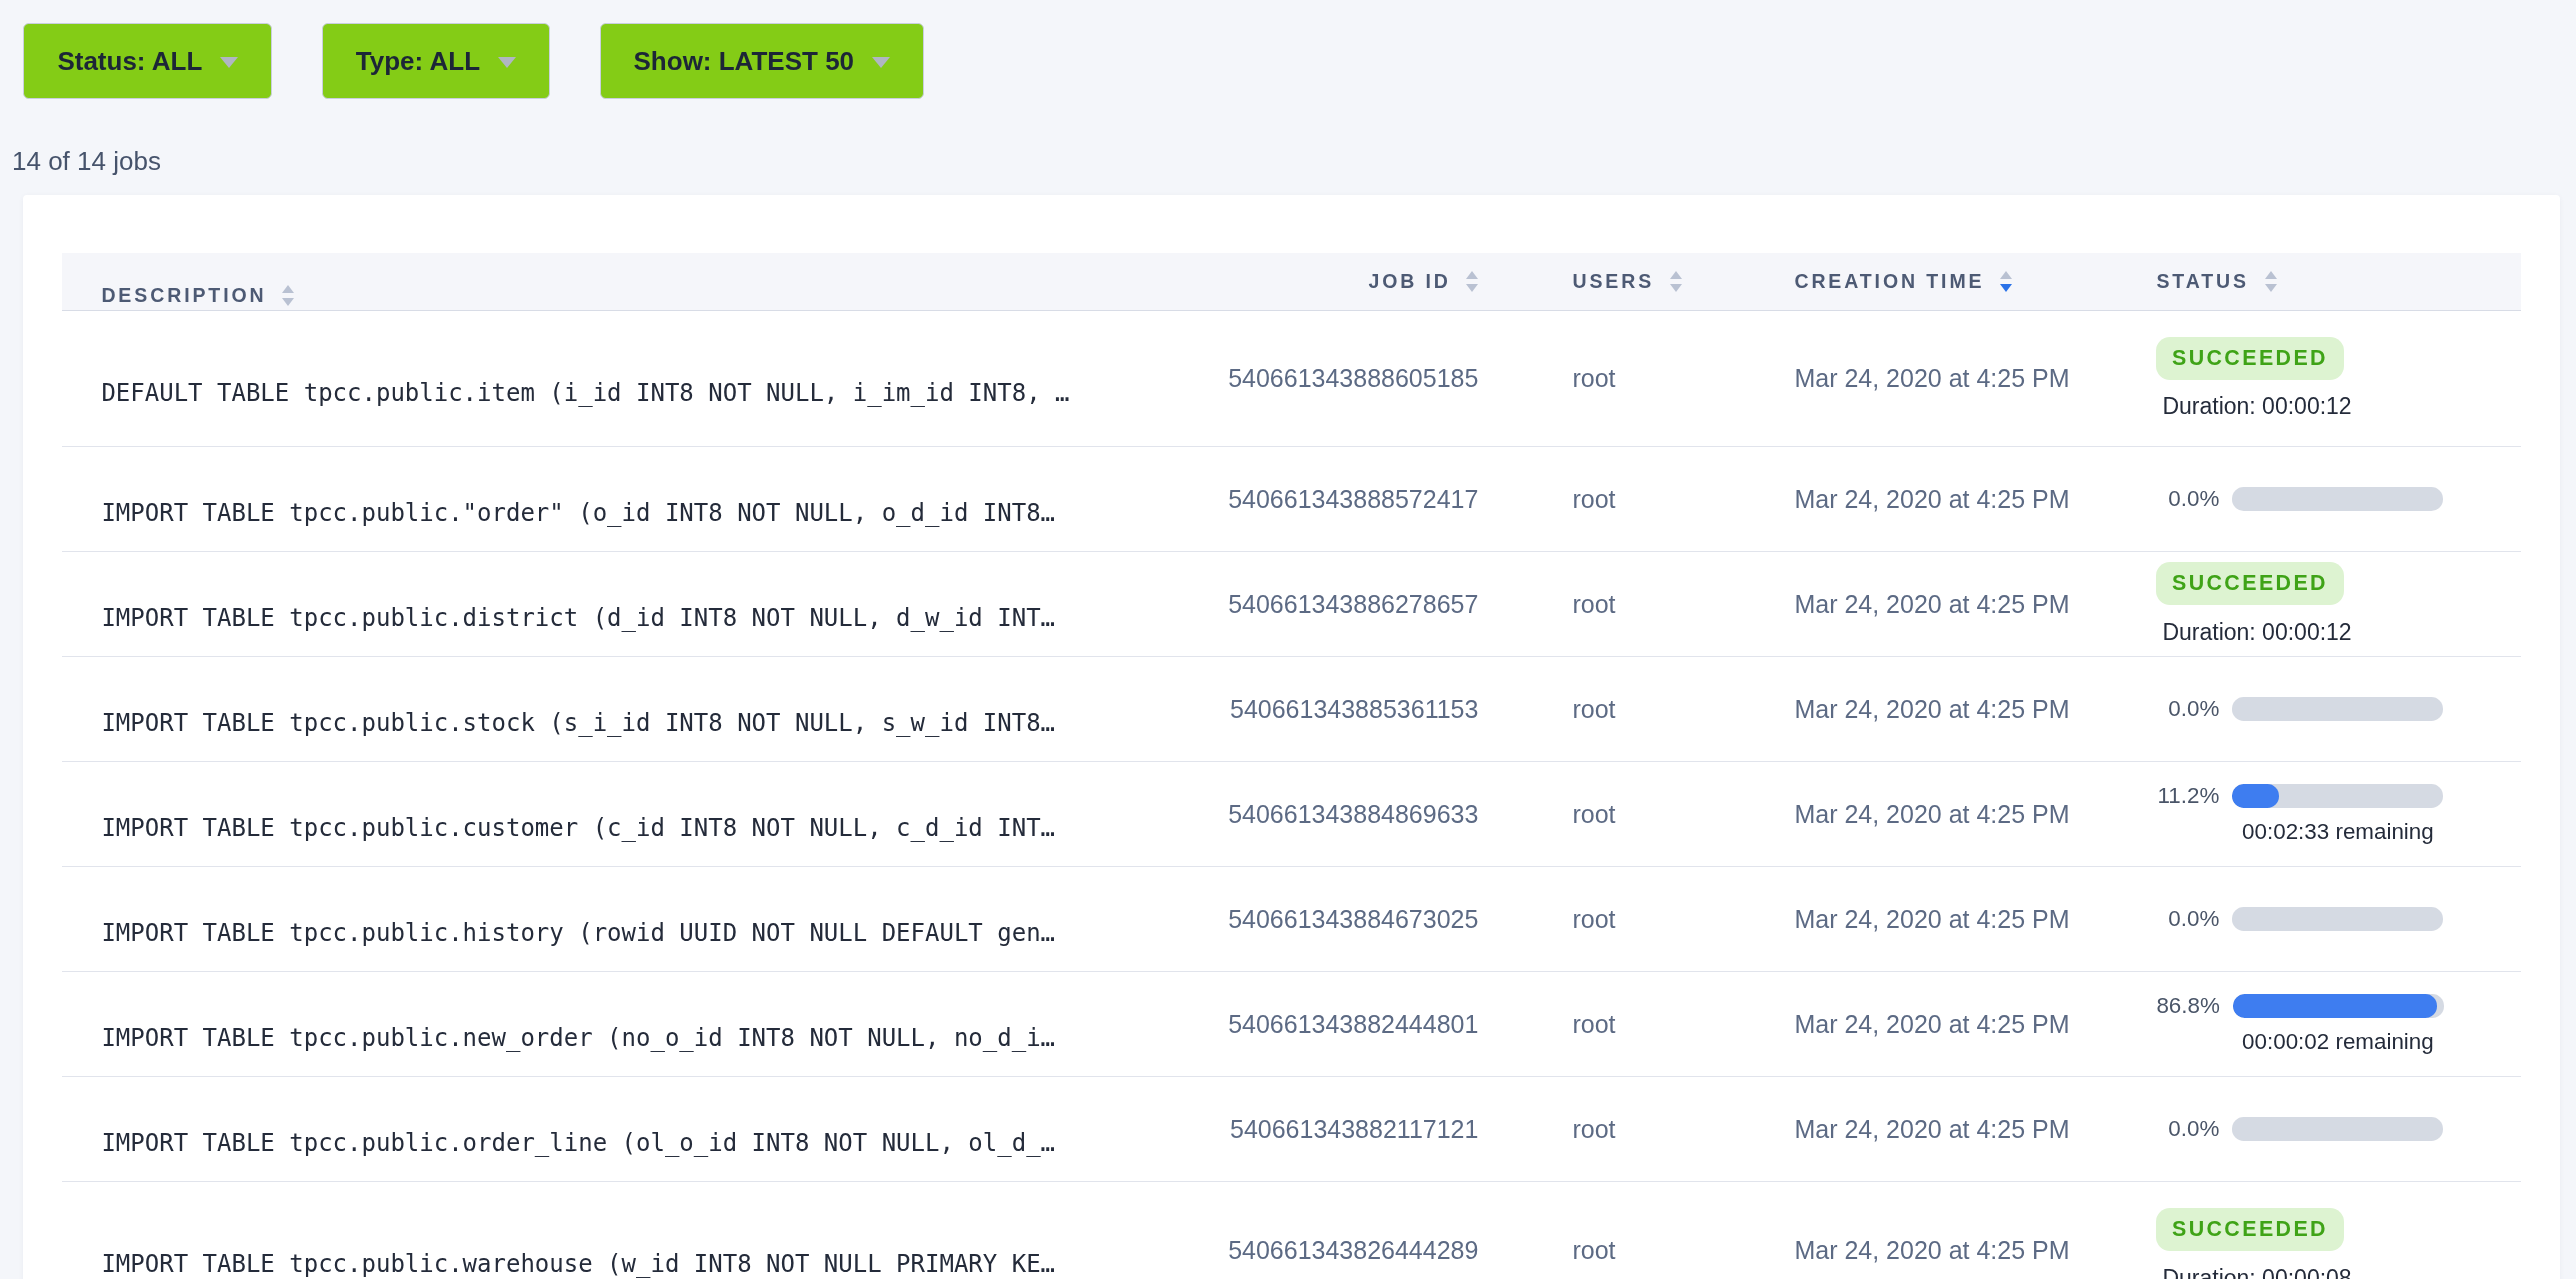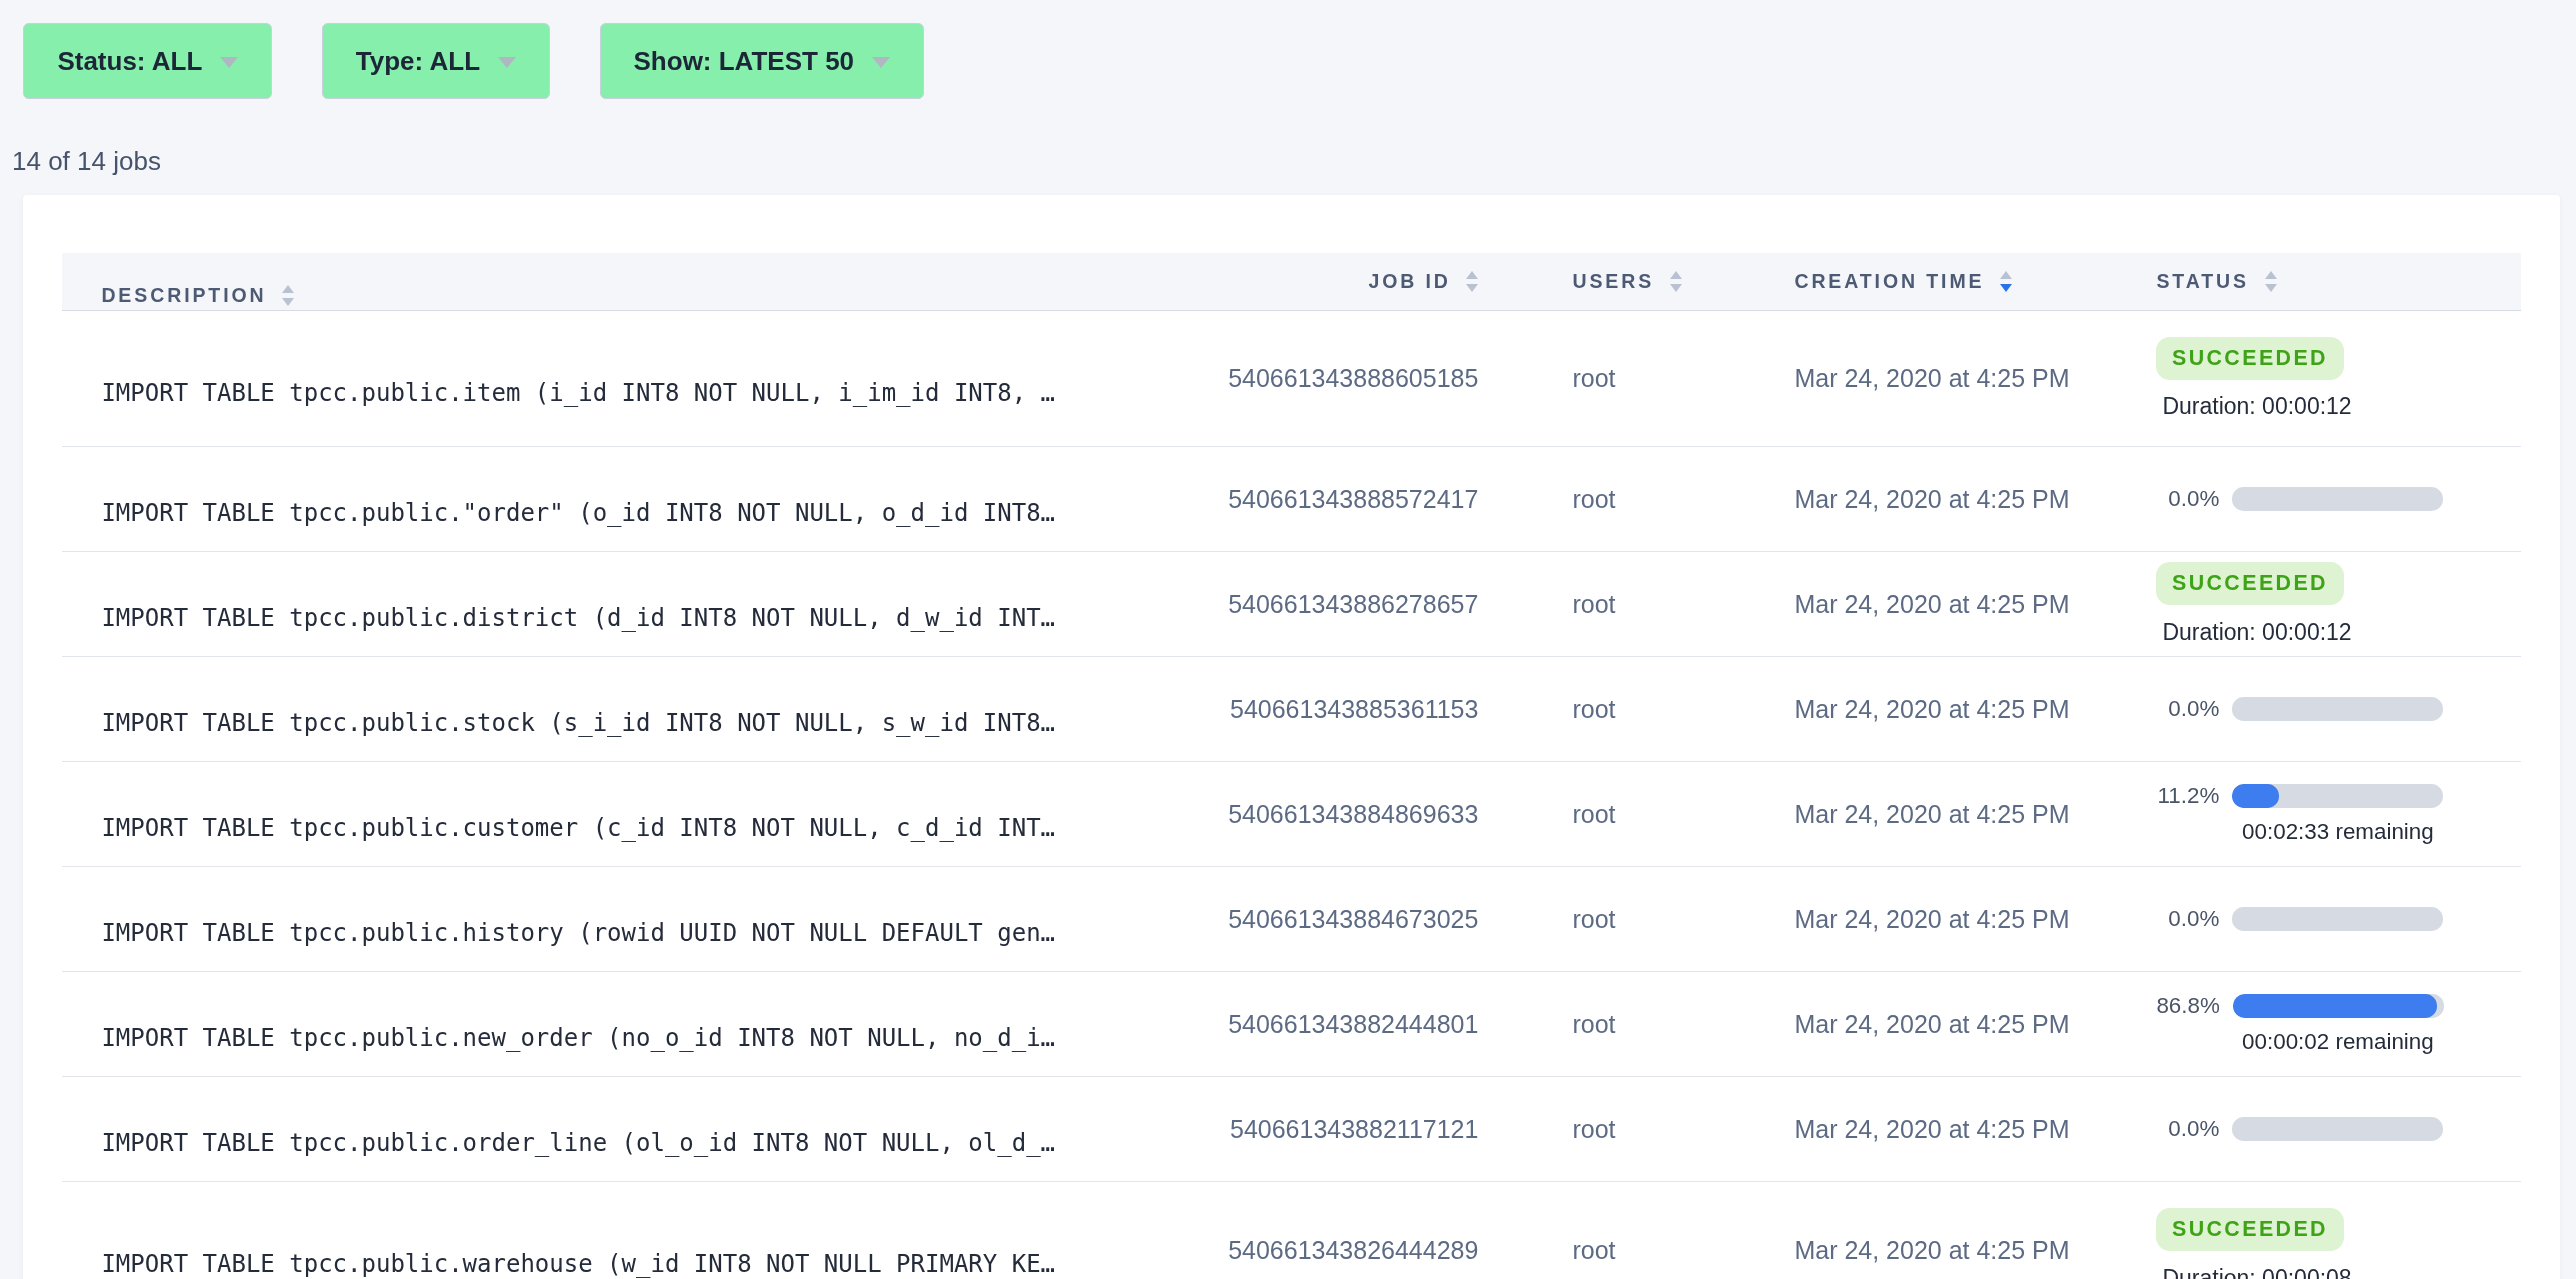--- a/index.html
+++ b/index.html
@@ -13,21 +13,21 @@
 
   
   .filter-bar {
     display: flex;
     gap: 50px;
     padding: 23.4px 0 0 23.4px;
     align-items: flex-start;
   }
   .dropdown {
     height: 76px;
-    background: #86efac;
+    background: #84cc16;
     border: 1.9px solid #c9cfdd;
     border-radius: 5.8px;
     display: inline-flex;
     align-items: center;
     gap: 17.5px;
     padding: 13px 33px;
     cursor: pointer;
     color: #1c2637;
     font-size: 26px;
     font-weight: bold;
@@ -225,21 +225,21 @@
     <div class="th c-status">
       <span>STATUS</span>
       <span class="sort">
           <span class="tri-up"></span>
           <span class="tri-down"></span>
         </span>
     </div>
   </div>
 
   <div class="row row-tall">
-    <div class="c-desc cell-desc">IMPORT TABLE tpcc.public.item (i_id INT8 NOT NULL, i_im_id INT8, …</div>
+    <div class="c-desc cell-desc">DEFAULT TABLE tpcc.public.item (i_id INT8 NOT NULL, i_im_id INT8, …</div>
     <div class="c-jobid cell-muted">540661343888605185</div>
     <div class="c-users cell-muted">root</div>
     <div class="c-creation cell-muted">Mar 24, 2020 at 4:25 PM</div>
     <div class="c-status">
       <span class="badge">SUCCEEDED</span>
       <div class="duration">Duration: 00:00:12</div>
     </div>
   </div>
 
   <div class="row">

